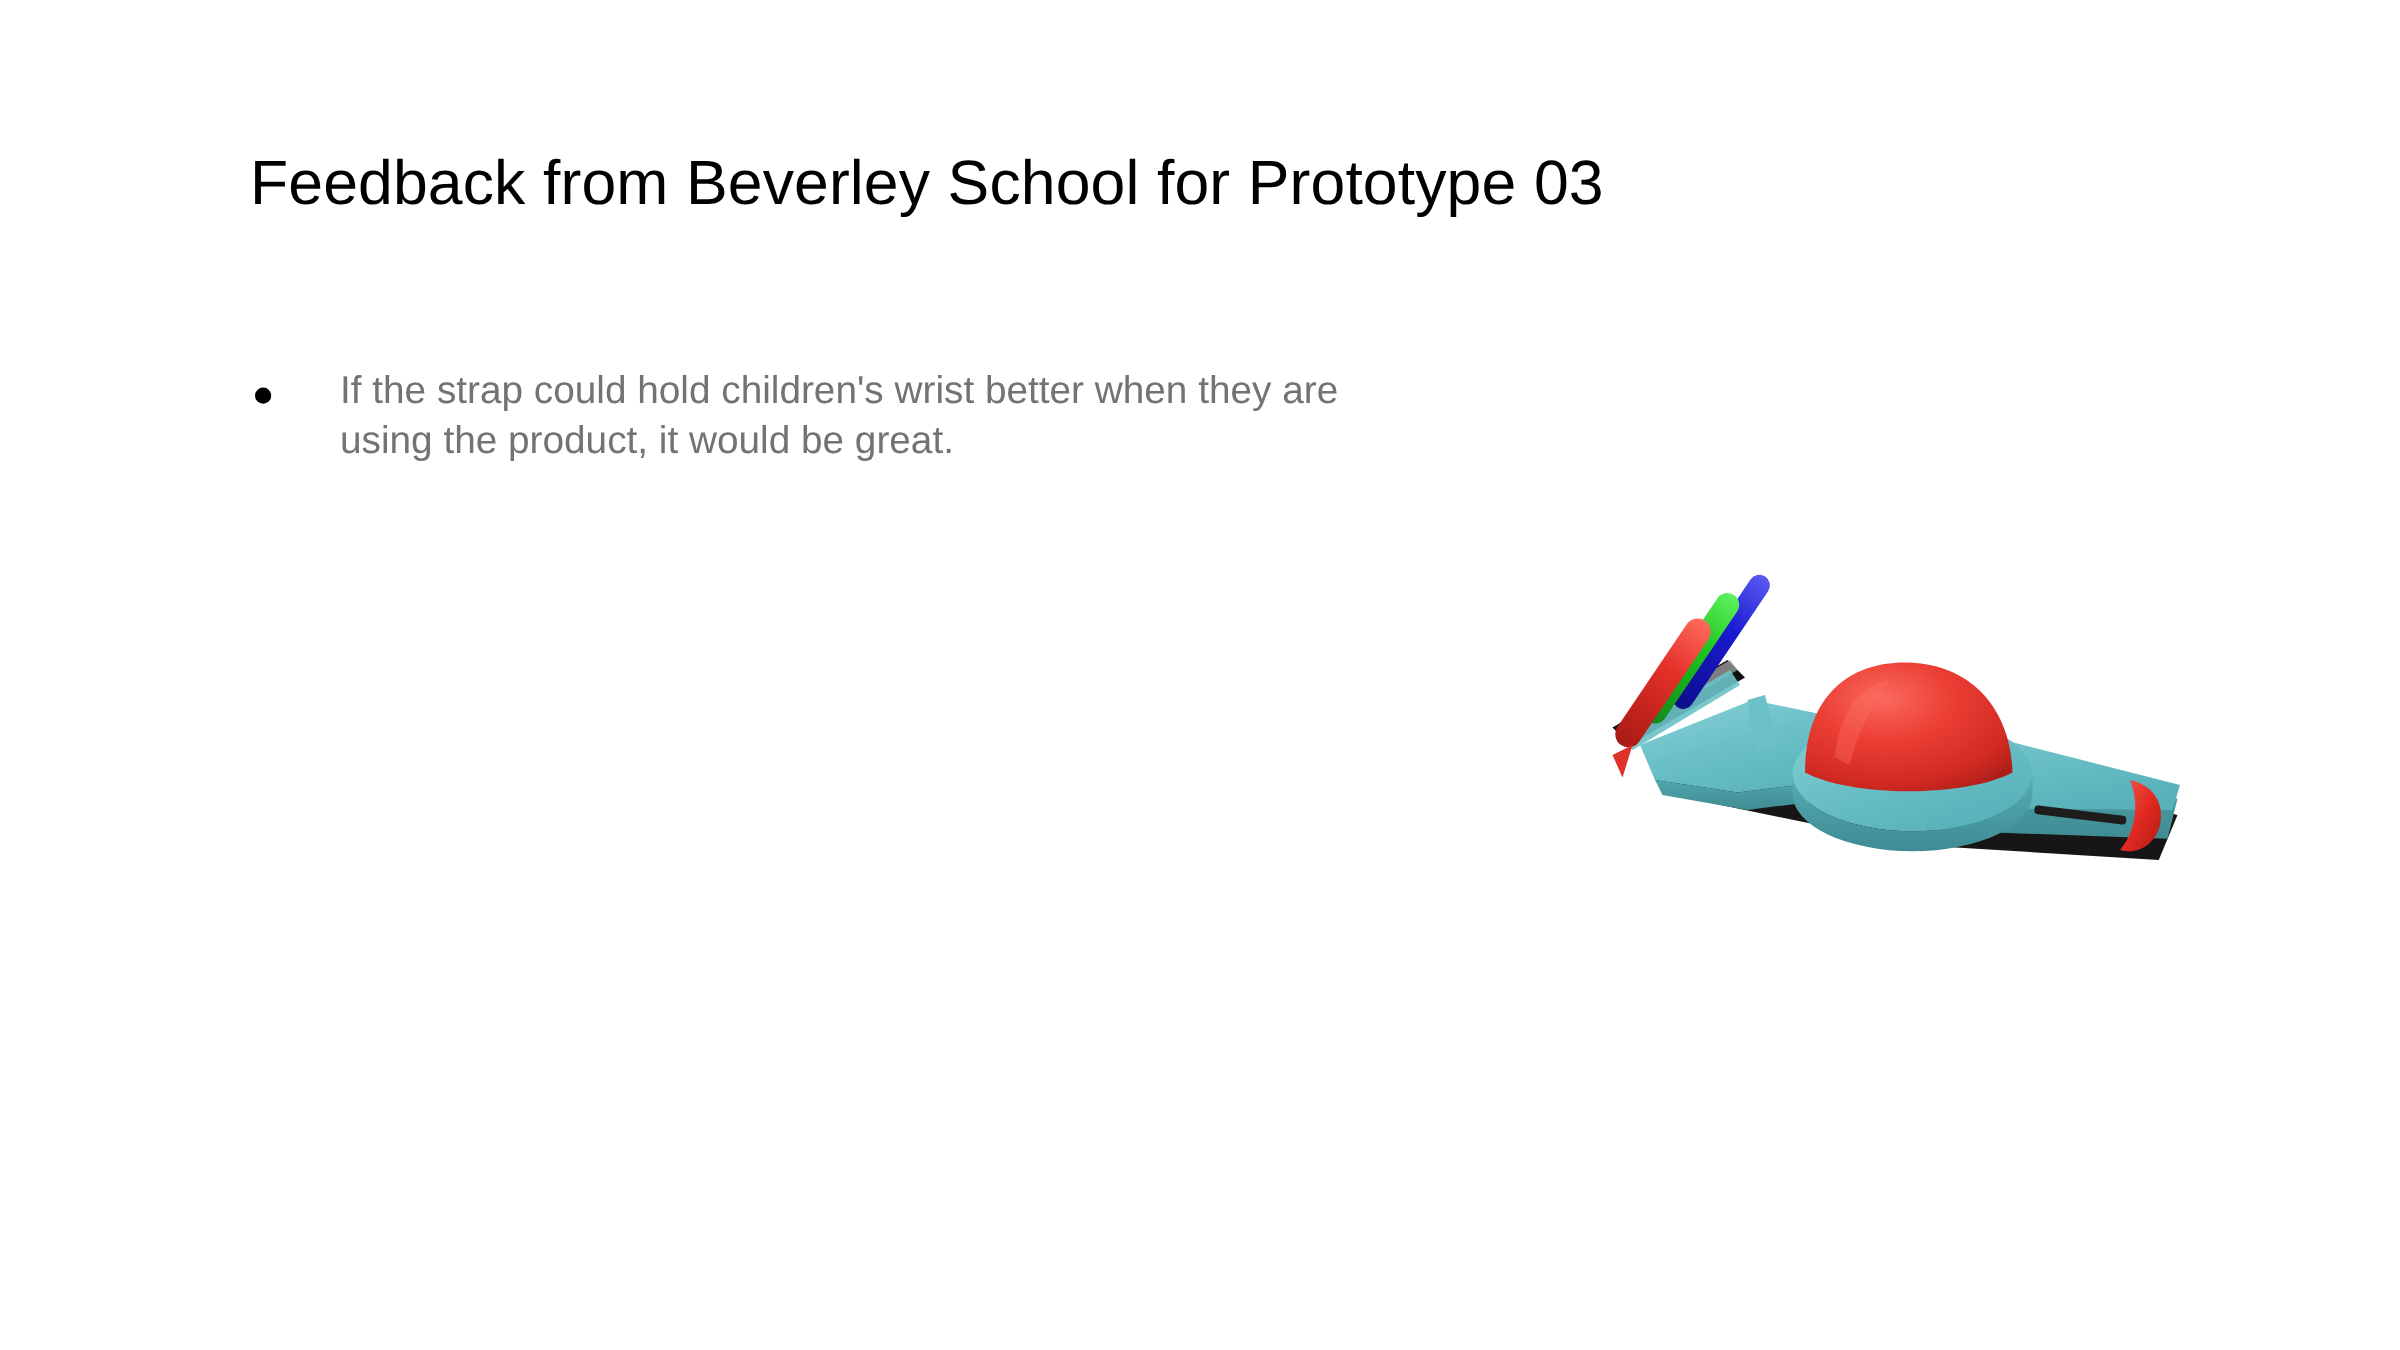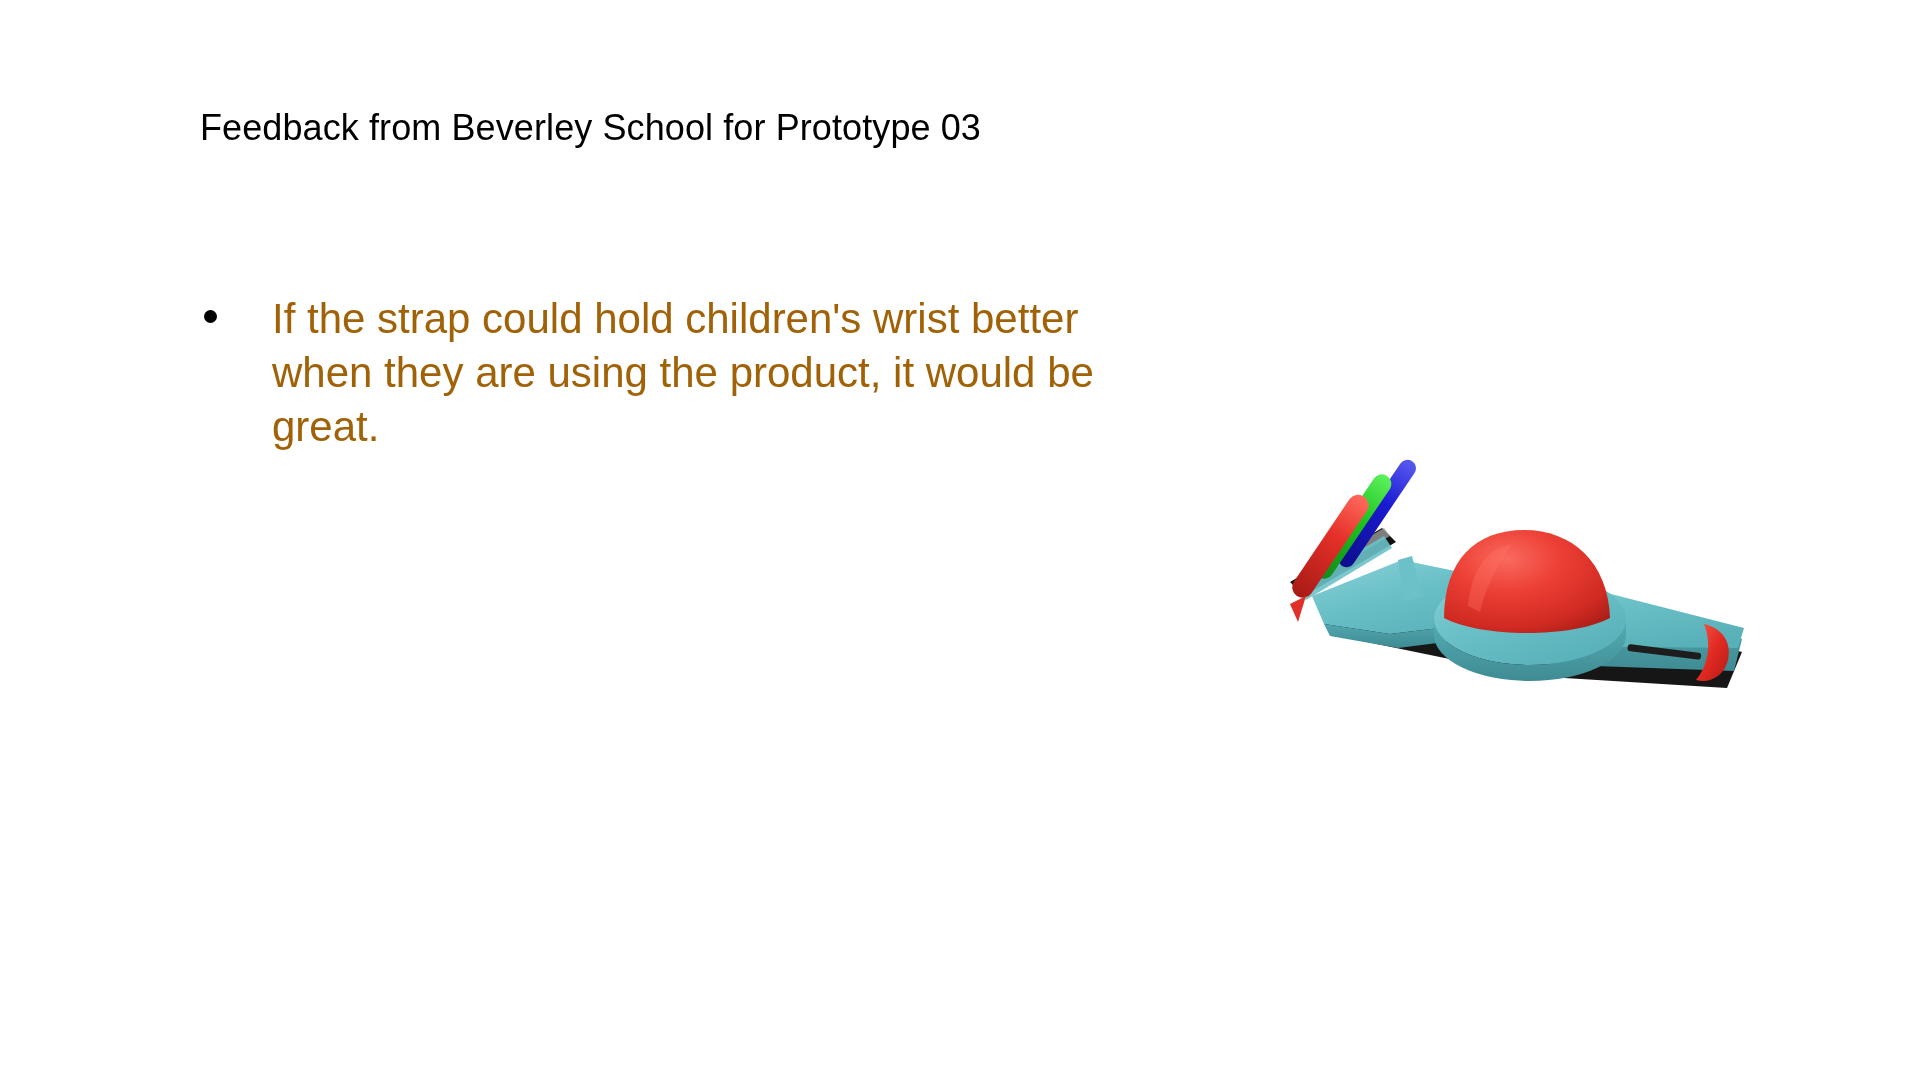--- a/index.html
+++ b/index.html
@@ -20,21 +20,21 @@
     position: absolute;
     inset: 0;
     background: #ffffff;
   }
 
   
   .slide-title {
     position: absolute;
     left: 200px;
     top: 82px;
-    font-size: 36px;
+    font-size: 50px;
     font-weight: 400;
     line-height: 1.2;
     letter-spacing: 0.1px;
     color: #000000;
     white-space: nowrap;
   }
 
   
   .body-list {
     position: absolute;
@@ -42,23 +42,23 @@
     top: 292px;
     width: 920px;
     list-style: none;
     margin: 0;
     padding: 0;
   }
   .bullet-item {
     position: relative;
     padding-left: 76px;
     margin-bottom: 44px;
-    font-size: 42px;
+    font-size: 31px;
     line-height: 1.28;
-    color: #a16207;
+    color: #737373;
   }
   .bullet-item:last-child { margin-bottom: 0; }
   .bullet-marker {
     position: absolute;
     left: 8px;
     top: 18px;
     width: 13px;
     height: 13px;
     border-radius: 50%;
     background: #000000;

